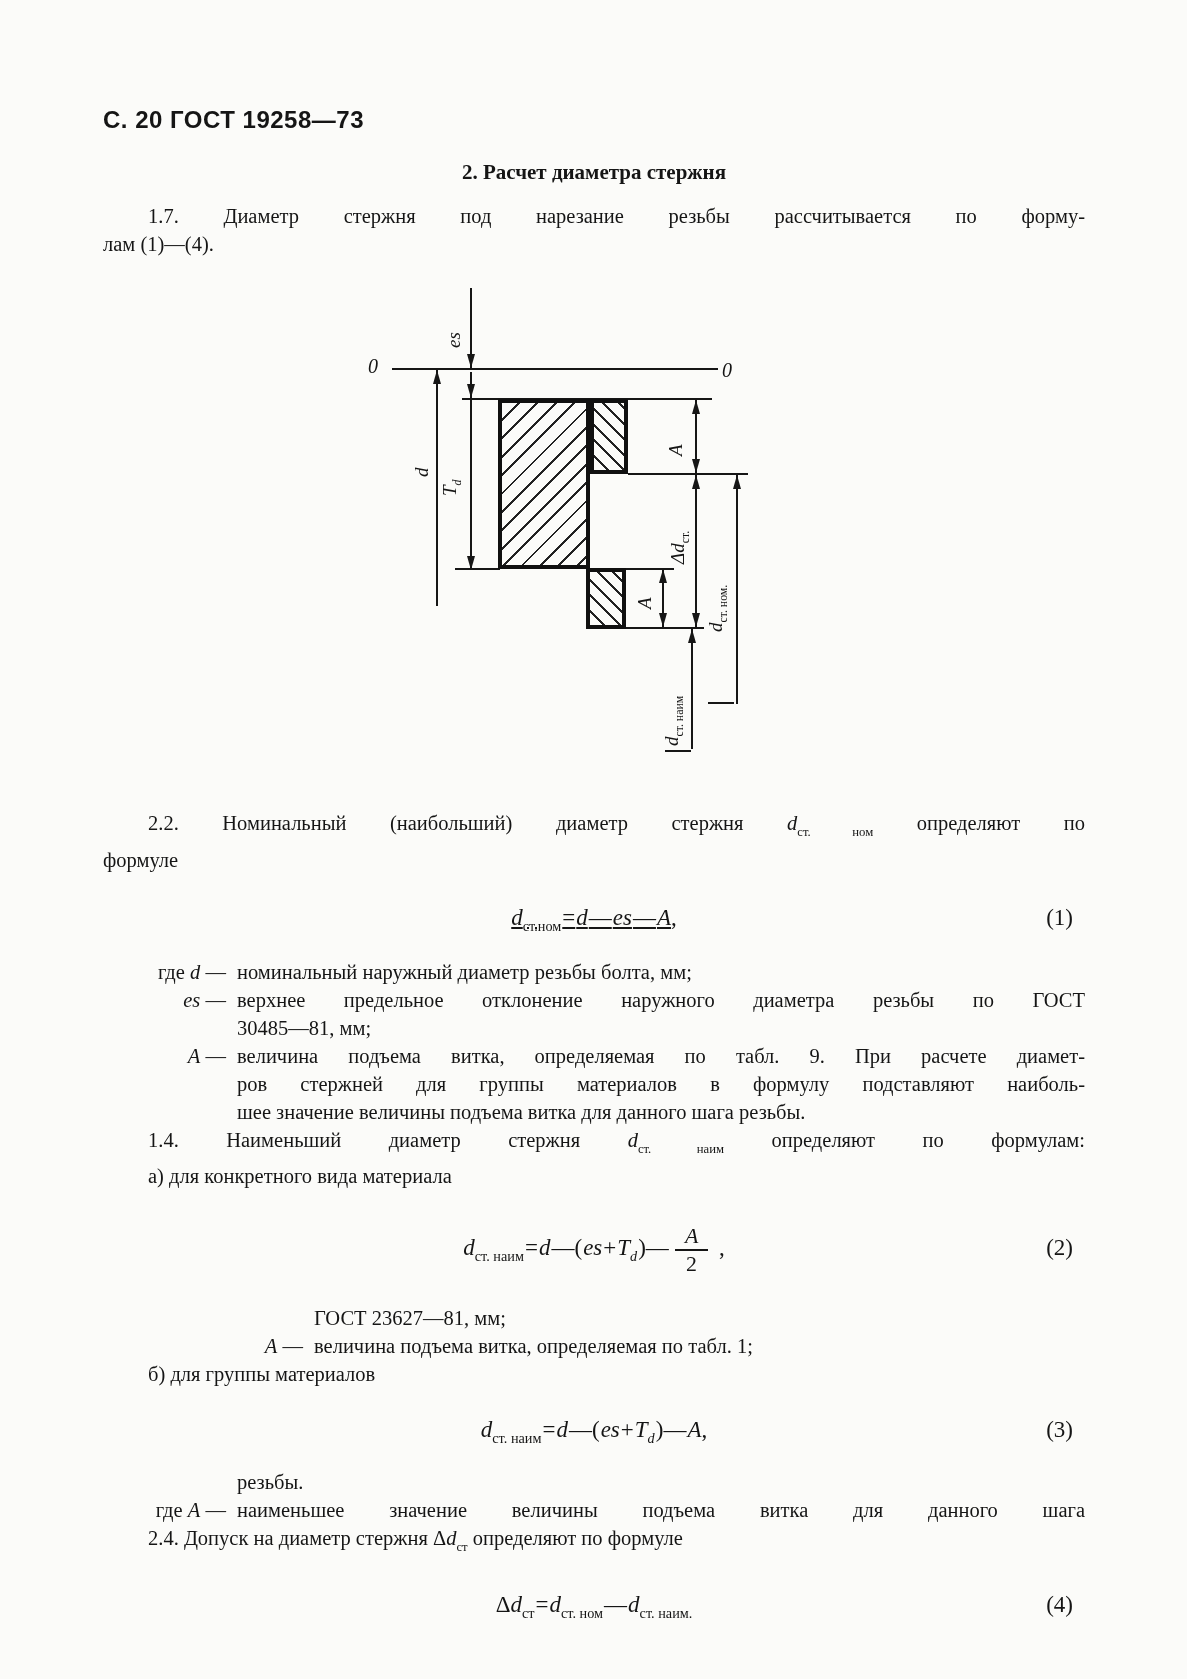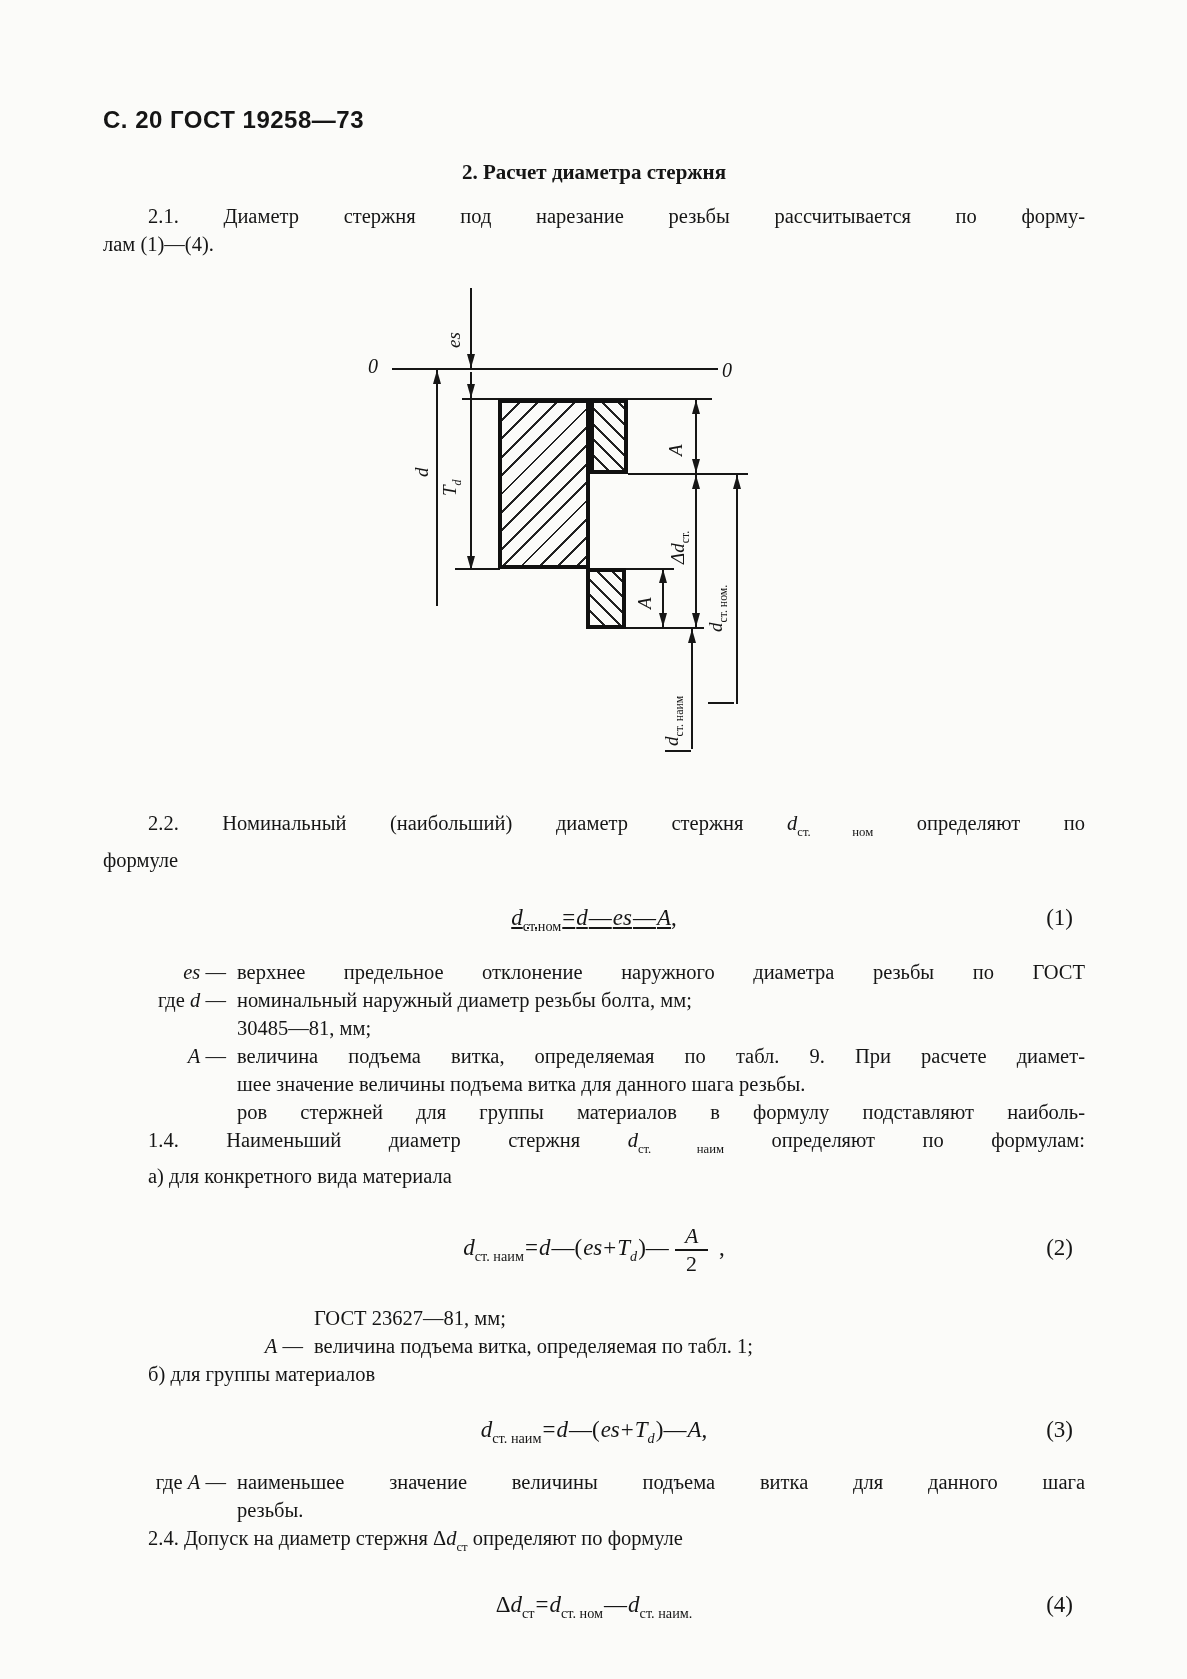--- a/index.html
+++ b/index.html
@@ -76,21 +76,21 @@
 </head>
 <body>
 
 <div class="page">
 
   <div class="hdr">С. 20 ГОСТ 19258—73</div>
 
   <div class="heading">2. Расчет диаметра стержня</div>
 
   <div class="p21">
-    <div class="line just ind">2.1. Диаметр стержня под нарезание резьбы рассчитывается по форму-</div>
+    <div class="line just ind">1.7. Диаметр стержня под нарезание резьбы рассчитывается по форму-</div>
     <div class="line">лам (1)—(4).</div>
   </div>
 
   <div class="diagram">
 
     <div class="hl" style="left:52px;top:96px;width:326px;"></div>
     <div class="zl" style="left:28px;top:84px;">0</div>
     <div class="zl" style="left:382px;top:88px;">0</div>
 
     <div class="vl" style="left:130px;top:16px;height:80px;"></div>
@@ -148,42 +148,42 @@
     <div class="line">формуле</div>
   </div>
 
   <div class="frow f1">
     <span><span class="mv">d</span><span class="ms">ст.ном</span><span class="mo">=</span><span class="mv">d</span><span class="mo">—</span><span class="mv">es</span><span class="mo">—</span><span class="mv">A</span><span>,</span></span>
     <span class="fnum">(1)</span>
   </div>
 
   <div class="w1">
     <div class="def">
+      <span class="term"><span>где </span><span class="mv">d</span><span> — </span></span>
+      <span class="dtext">номинальный наружный диаметр резьбы болта, мм;</span>
+    </div>
+    <div class="def">
       <span class="term"><span class="mv">es</span><span> — </span></span>
       <span class="dtext just">верхнее предельное отклонение наружного диаметра резьбы по ГОСТ</span>
     </div>
     <div class="def">
-      <span class="term"><span>где </span><span class="mv">d</span><span> — </span></span>
-      <span class="dtext">номинальный наружный диаметр резьбы болта, мм;</span>
-    </div>
-    <div class="def">
       <span class="term"></span>
       <span class="dtext">30485—81, мм;</span>
     </div>
     <div class="def">
       <span class="term"><span class="mv">А</span><span> — </span></span>
       <span class="dtext just">величина подъема витка, определяемая по табл. 9. При расчете диамет-</span>
     </div>
     <div class="def">
       <span class="term"></span>
+      <span class="dtext just">ров стержней для группы материалов в формулу подставляют наиболь-</span>
+    </div>
+    <div class="def">
+      <span class="term"></span>
       <span class="dtext">шее значение величины подъема витка для данного шага резьбы.</span>
-    </div>
-    <div class="def">
-      <span class="term"></span>
-      <span class="dtext just">ров стержней для группы материалов в формулу подставляют наиболь-</span>
     </div>
   </div>
 
   <div>
     <div class="line just ind"><span>1.4. Наименьший диаметр стержня </span><span class="mv">d</span><span class="ms">ст. наим</span><span> определяют по формулам:</span></div>
     <div class="line ind">а) для конкретного вида материала</div>
   </div>
 
   <div class="frow f2">
     <span><span class="mv">d</span><span class="ms">ст. наим</span><span class="mo">=</span><span class="mv">d</span><span class="mo">—(</span><span class="mv">es</span><span class="mo">+</span><span class="mv">T</span><span class="ms mv">d</span><span class="mo">)—</span><span class="frac"><span class="fn">A</span><span class="fd">2</span></span><span> ,</span></span>
@@ -202,26 +202,26 @@
     <div class="line ind">б) для группы материалов</div>
   </div>
 
   <div class="frow f3">
     <span><span class="mv">d</span><span class="ms">ст. наим</span><span class="mo">=</span><span class="mv">d</span><span class="mo">—(</span><span class="mv">es</span><span class="mo">+</span><span class="mv">T</span><span class="ms mv">d</span><span class="mo">)—</span><span class="mv">A</span><span>,</span></span>
     <span class="fnum">(3)</span>
   </div>
 
   <div class="w3">
     <div class="def">
+      <span class="term"></span>
+      <span class="dtext">резьбы.</span>
+    </div>
+    <div class="def">
       <span class="term"><span>где </span><span class="mv">А</span><span> — </span></span>
       <span class="dtext just">наименьшее значение величины подъема витка для данного шага</span>
-    </div>
-    <div class="def">
-      <span class="term"></span>
-      <span class="dtext">резьбы.</span>
     </div>
   </div>
 
   <div class="line ind"><span>2.4. Допуск на диаметр стержня </span><span>Δ</span><span class="mv">d</span><span class="ms">ст</span><span> определяют по формуле</span></div>
 
   <div class="frow f4">
     <span><span>Δ</span><span class="mv">d</span><span class="ms">ст</span><span class="mo">=</span><span class="mv">d</span><span class="ms">ст. ном</span><span class="mo">—</span><span class="mv">d</span><span class="ms">ст. наим.</span></span>
     <span class="fnum">(4)</span>
   </div>
 

